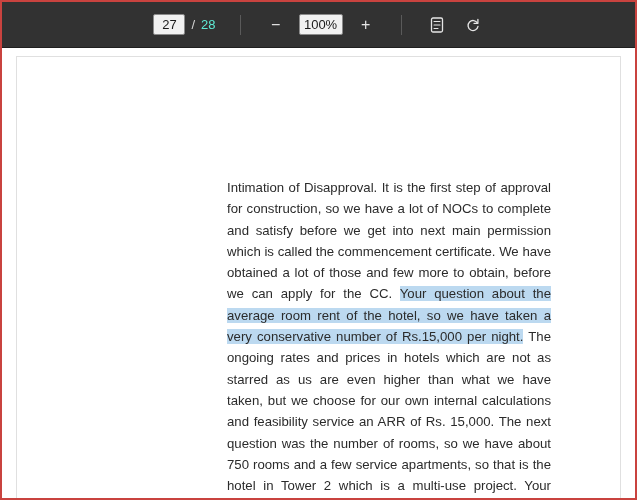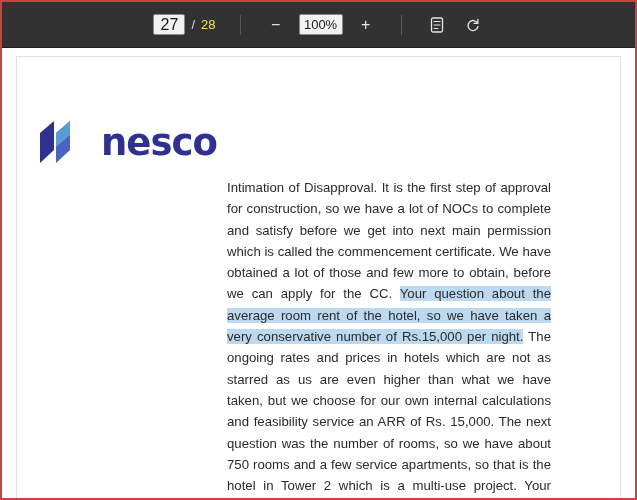--- a/index.html
+++ b/index.html
@@ -45,32 +45,32 @@
     color: #e8e8e8;
     font-size: 13px;
   }
   .page-input {
     width: 30px;
     height: 19px;
     background: #f1f1f1;
     color: #1a1a1a;
     border: 1px solid #8a8a8a;
     border-radius: 2px;
-    font-size: 16px;
+    font-size: 13px;
     font-family: "Liberation Sans", sans-serif;
     text-align: center;
     padding: 0;
     line-height: 19px;
   }
   .page-sep {
     color: #d6d6d6;
     font-size: 13px;
   }
   .page-total {
-    color: #fde047;
+    color: #5eead4;
     font-size: 13px;
   }
   .zoom-group {
     display: flex;
     align-items: center;
     gap: 12px;
   }
   .icon-btn {
     width: 22px;
     height: 22px;
@@ -201,30 +201,20 @@
           </svg>
         </span>
       </div>
 
     </div>
   </div>
 
   <div class="page-area">
     <div class="page-sheet">
 
-      <div class="logo-wrap">
-        <span class="logo-mark">
-          <svg width="52" height="46" viewBox="0 0 52 46" aria-hidden="true">
-            <path d="M3 44 L3 14 L17 2 L17 31 Z" fill="#2e3192"></path>
-            <path d="M19 44 L19 14 L33 2 L33 31 Z" fill="#4b63c4"></path>
-            <path d="M19 14 L33 2 L33 16 L19 28 Z" fill="#5b9bd5"></path>
-          </svg>
-        </span>
-        <span class="logo-text">nesco</span>
-      </div>
 
       <div class="doc-body">
         <p><span>Intimation of Disapproval. It is the first step of approval for construction, so we have a lot of NOCs to complete and satisfy before we get into next main permission which is called the commencement certificate. We have obtained a lot of those and few more to obtain, before we can apply for the CC. </span><span class="hl">Your question about the average room rent of the hotel, so we have taken a very conservative number of Rs.15,000 per night.</span><span> The ongoing rates and prices in hotels which are not as starred as us are even higher than what we have taken, but we choose for our own internal calculations and feasibility service an ARR of Rs. 15,000. The next question was the number of rooms, so we have about 750 rooms and a few service apartments, so that is the hotel in Tower 2 which is a multi-use project. Your question about WSA and how many sites do we have? We have got 11 sites under WSA. We have 4 sites between Hyderabad and</span></p>
       </div>
 
     </div>
   </div>
 
 </div>
 

